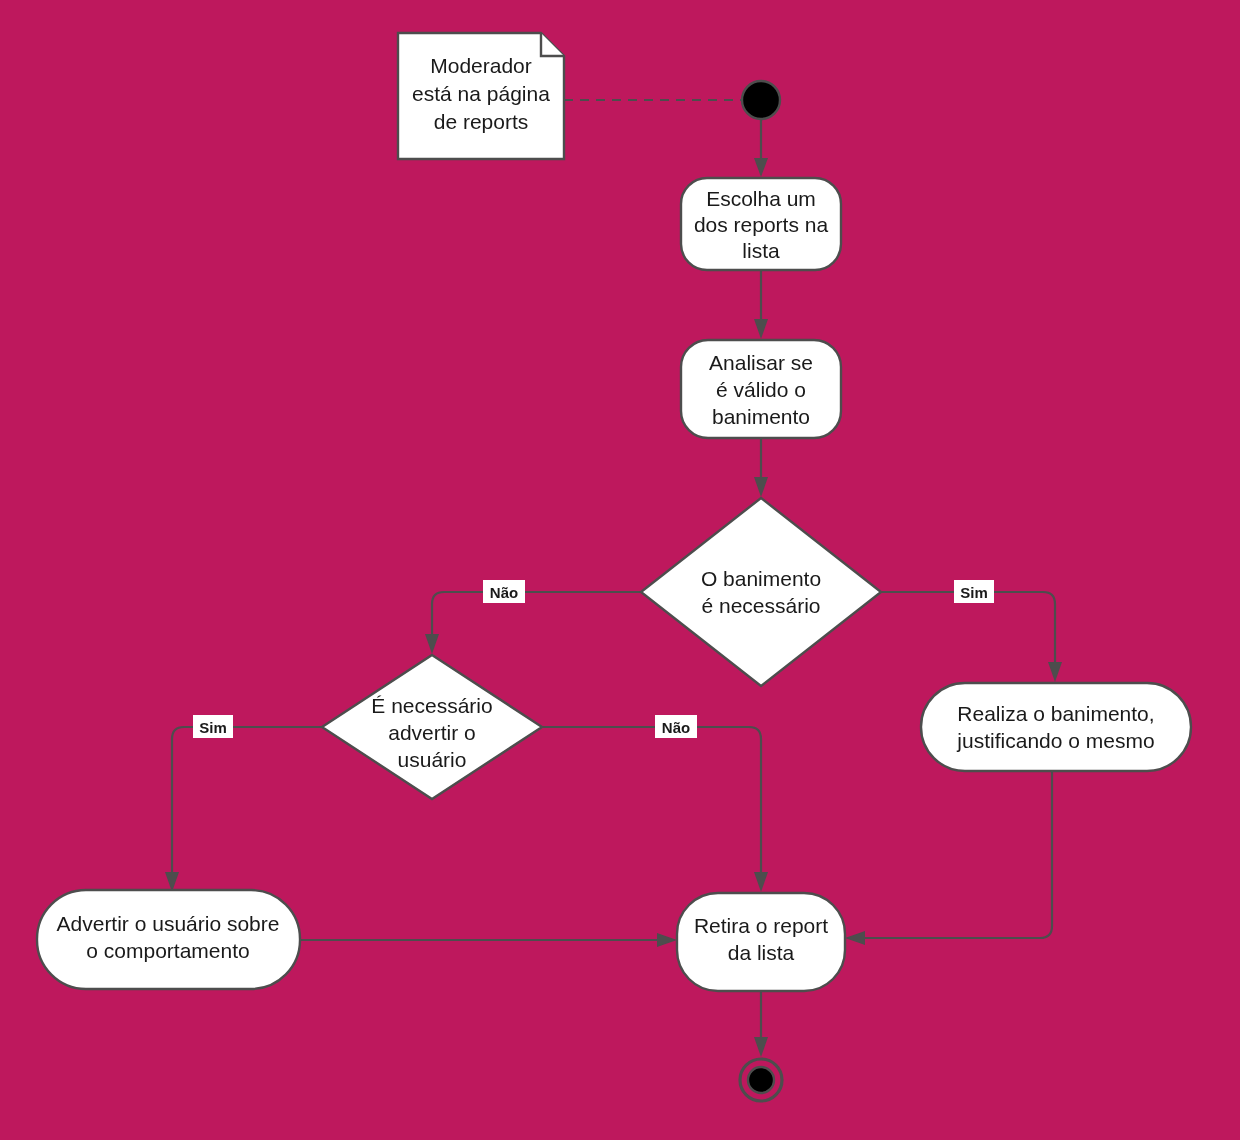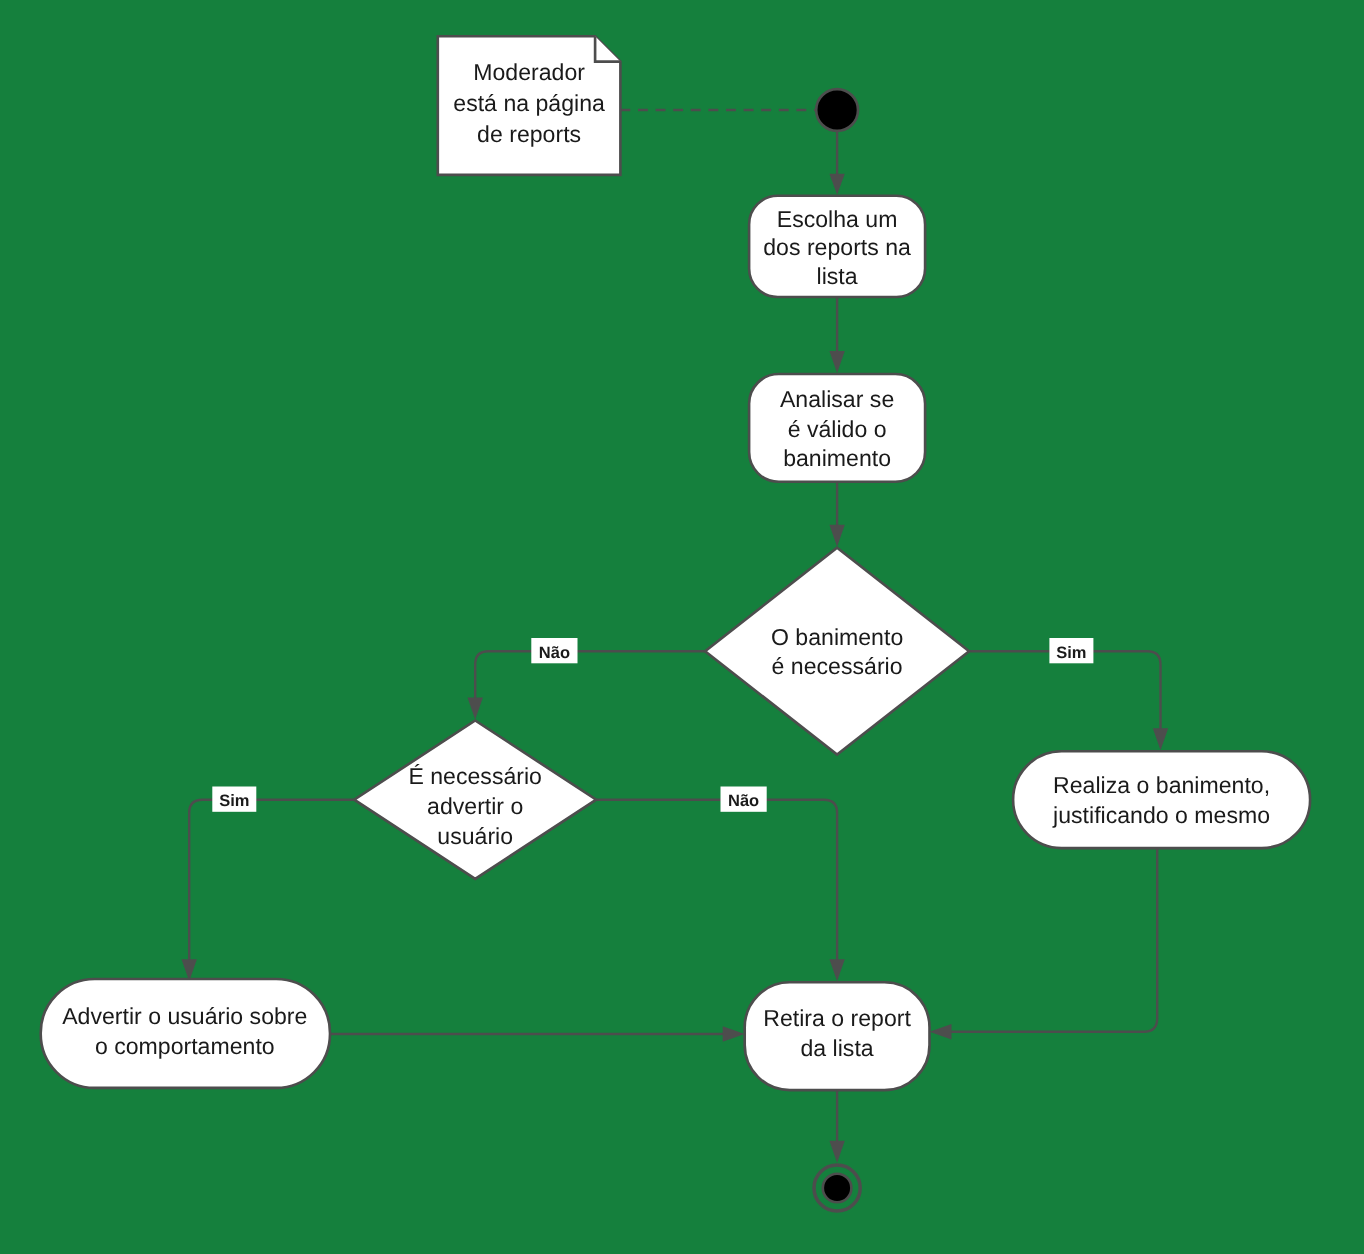--- a/index.html
+++ b/index.html
@@ -1,18 +1,18 @@
 <!DOCTYPE html>
 <html><head>
 <meta charset="utf-8">
 <style>
   html,body{margin:0;padding:0;background:#ffffff;}
   body{width:1240px;height:1140px;overflow:hidden;
        font-family:"Liberation Sans","DejaVu Sans",sans-serif;}
-  #diagram{position:relative;width:1240px;height:1140px;background:#15803d;}
+  #diagram{position:relative;width:1240px;height:1140px;background:#be185d;}
   svg{position:absolute;left:0;top:0;width:1240px;height:1140px;}
   text{font-family:"Liberation Sans","DejaVu Sans",sans-serif;}
   .node-label{font-size:21px;fill:#1a1a1a;}
   .edge-label{font-size:15px;font-weight:bold;fill:#1a1a1a;}
   .shape{fill:#ffffff;stroke:#4d4d4d;stroke-width:2.4;}
   .edge{fill:none;stroke:#4d4d4d;stroke-width:2.2;stroke-linecap:butt;stroke-linejoin:round;}
   .edge-dashed{fill:none;stroke:#4d4d4d;stroke-width:2.2;stroke-dasharray:9 7;}
   .filled{fill:#000000;stroke:#4d4d4d;stroke-width:2.4;}
   .ring{fill:none;stroke:#4d4d4d;stroke-width:3.2;}
   .arrowhead{fill:#4d4d4d;stroke:none;}

